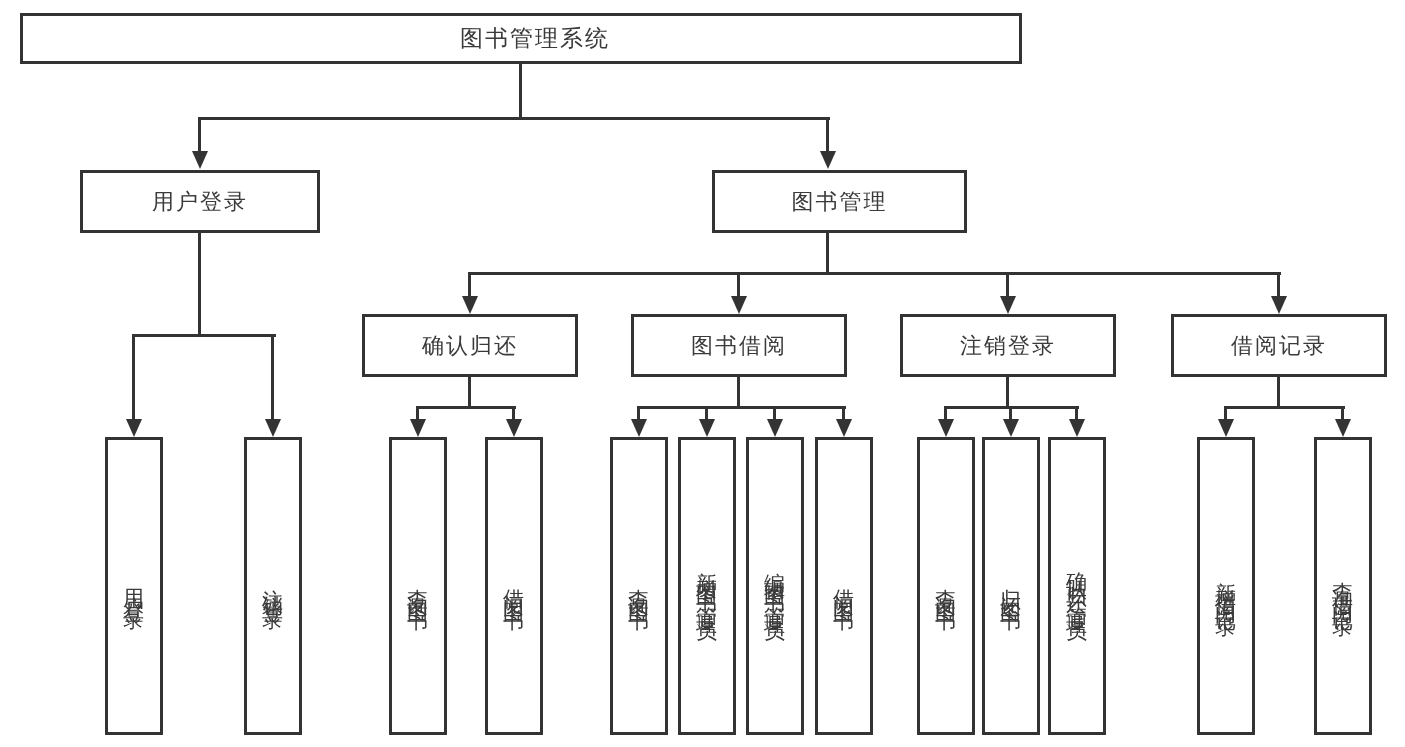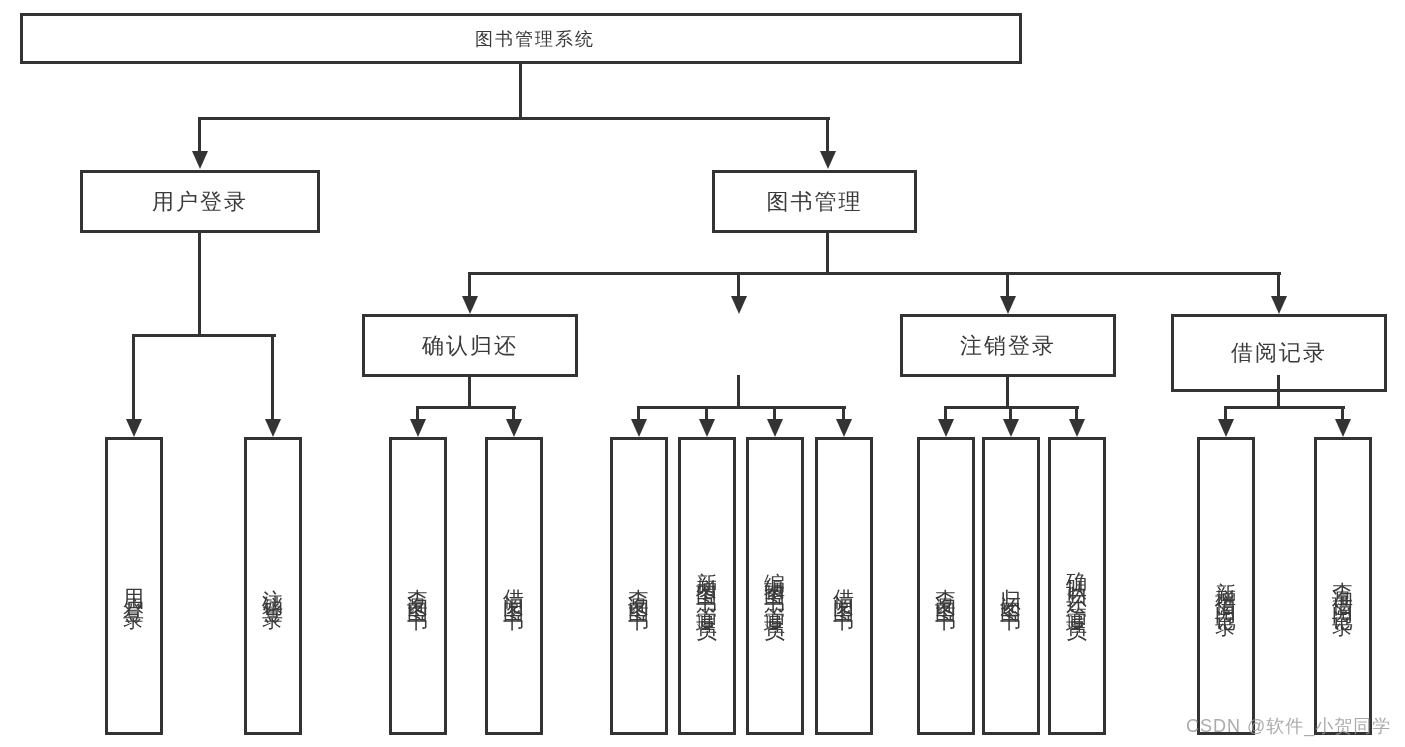--- a/index.html
+++ b/index.html
@@ -21,21 +21,21 @@
     box-sizing: border-box;
     border: 3px solid #333333;
     background: #ffffff;
     display: flex;
     align-items: center;
     justify-content: center;
     font-size: 22px;
     letter-spacing: 2px;
     color: #3a3a3a;
   }
-  .box.root { font-size: 18px; padding-left: 28px; }
+  .box.root { font-size: 23px; padding-left: 28px; }
   .vwrap { font-size: 21px; letter-spacing: 0; }
   .vtext {
     writing-mode: vertical-rl;
     letter-spacing: 7px;
     line-height: 1;
     font-size: 21px;
     color: #3a3a3a;
   }
   .hline {
     position: absolute;
@@ -74,43 +74,44 @@
   <div class="box root" style="left:20px; top:13px; width:1002px; height:51px;">图书管理系统</div>
 
   <div class="vline" style="left:519px; top:62px; height:58px;"></div>
   <div class="hline" style="left:198px; top:117px; width:632px;"></div>
   <div class="vline" style="left:198px; top:117px; height:36px;"></div>
   <div class="arrow" style="left:192px; top:151px;"></div>
   <div class="vline" style="left:826px; top:117px; height:36px;"></div>
   <div class="arrow" style="left:820px; top:151px;"></div>
 
   <div class="box" style="left:80px; top:170px; width:240px; height:63px;">用户登录</div>
-  <div class="box" style="left:712px; top:170px; width:205px; height:63px;">图书管理</div>
+  <div class="box" style="left:712px; top:170px; width:255px; height:63px;">图书管理</div>
 
   <div class="vline" style="left:198px; top:231px; height:106px;"></div>
   <div class="hline" style="left:132px; top:334px; width:144px;"></div>
   <div class="vline" style="left:132px; top:334px; height:88px;"></div>
   <div class="arrow" style="left:126px; top:419px;"></div>
   <div class="vline" style="left:271px; top:334px; height:88px;"></div>
   <div class="arrow" style="left:265px; top:419px;"></div>
 
   <div class="vline" style="left:826px; top:231px; height:44px;"></div>
   <div class="hline" style="left:468px; top:272px; width:813px;"></div>
   <div class="vline" style="left:468px; top:272px; height:26px;"></div>
   <div class="arrow" style="left:462px; top:296px;"></div>
   <div class="vline" style="left:737px; top:272px; height:26px;"></div>
   <div class="arrow" style="left:731px; top:296px;"></div>
   <div class="vline" style="left:1006px; top:272px; height:26px;"></div>
   <div class="arrow" style="left:1000px; top:296px;"></div>
   <div class="vline" style="left:1277px; top:272px; height:26px;"></div>
   <div class="arrow" style="left:1271px; top:296px;"></div>
 
   <div class="box" style="left:362px; top:314px; width:216px; height:63px;">确认归还</div>
+  <div class="box" style="left:631px; top:314px; width:216px; height:63px;">图书借阅</div>
   <div class="box" style="left:900px; top:314px; width:216px; height:63px;">注销登录</div>
-  <div class="box" style="left:1171px; top:314px; width:216px; height:78px;">借阅记录</div>
+  <div class="box" style="left:1171px; top:314px; width:216px; height:63px;">借阅记录</div>
 
   <div class="vline" style="left:468px; top:375px; height:34px;"></div>
   <div class="hline" style="left:416px; top:406px; width:100px;"></div>
   <div class="vline" style="left:416px; top:406px; height:16px;"></div>
   <div class="arrow" style="left:410px; top:419px;"></div>
   <div class="vline" style="left:512px; top:406px; height:16px;"></div>
   <div class="arrow" style="left:506px; top:419px;"></div>
 
   <div class="vline" style="left:737px; top:375px; height:34px;"></div>
   <div class="hline" style="left:637px; top:406px; width:209px;"></div>
@@ -172,15 +173,14 @@
   <div class="box vwrap" style="left:1048px; top:437px; width:58px; height:298px;">
     <span class="vtext">确认归还（管理员）</span>
   </div>
   <div class="box vwrap" style="left:1197px; top:437px; width:58px; height:298px;">
     <span class="vtext">新增借阅记录</span>
   </div>
   <div class="box vwrap" style="left:1314px; top:437px; width:58px; height:298px;">
     <span class="vtext">查询借阅记录</span>
   </div>
 
-  <div class="watermark">CSDN @软件_小贺同学</div>
 
 </div>
 
 </body></html>

